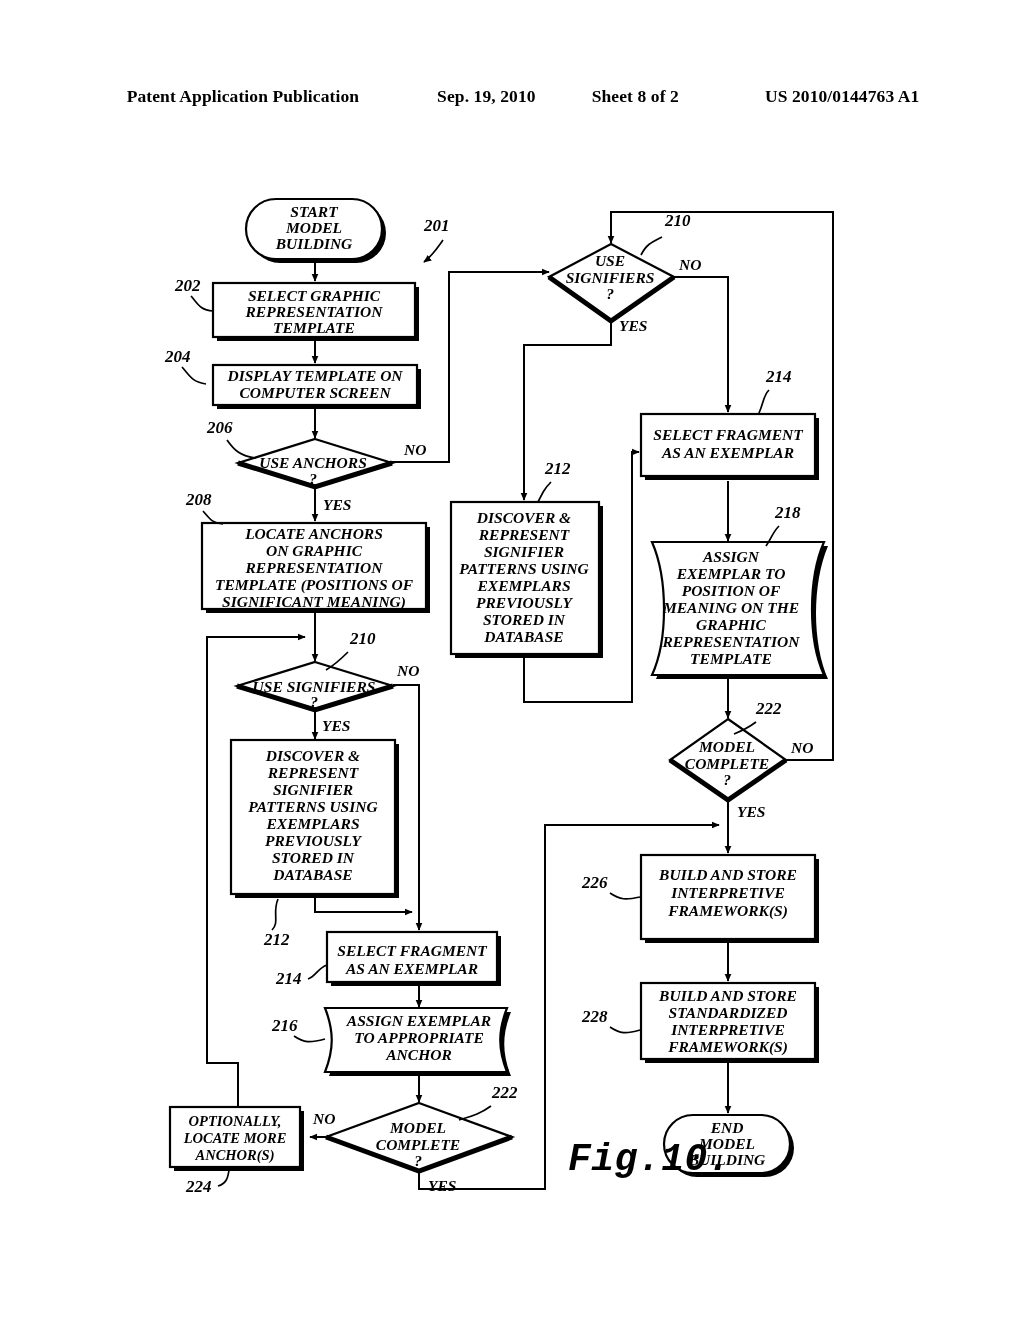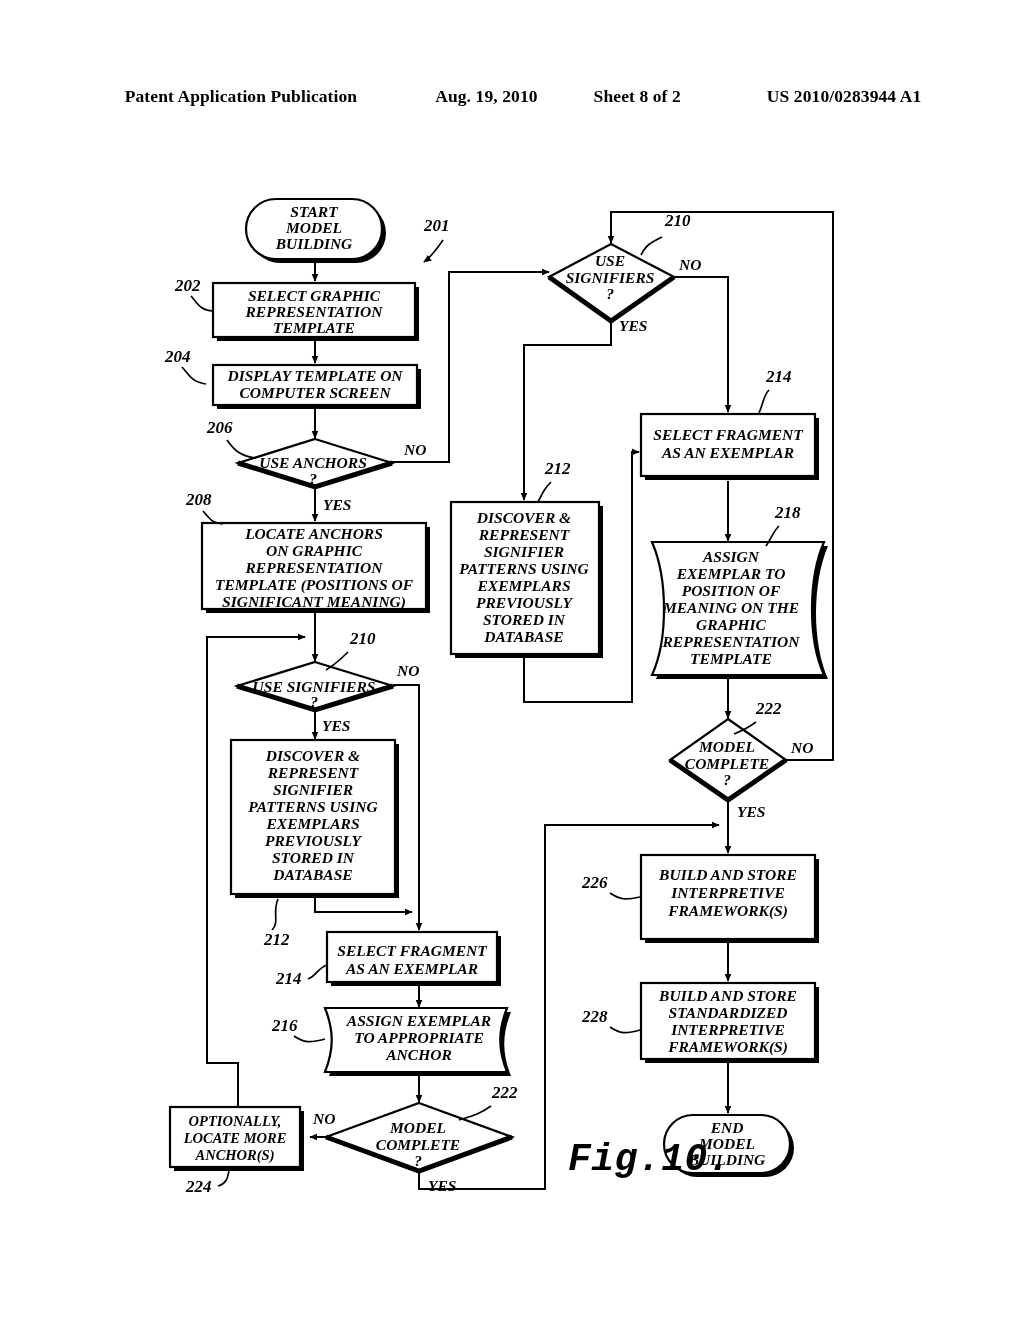--- a/index.html
+++ b/index.html
@@ -72,21 +72,21 @@
   .shadow { fill: #000000; stroke: none; }
   .ln { stroke: #000000; stroke-width: 2; fill: none; }
   .lead { stroke: #000000; stroke-width: 1.7; fill: none; }
   .thick-edge { stroke: #000000; stroke-width: 5; fill: none; stroke-linecap: butt; }
 </style>
 </head>
 <body>
 
 <div id="page">
 
-  <div class="hdr"><span>Patent Application Publication</span><span class="gap-a"></span><span>Aug. 19, 2010</span><span class="gap-b"></span><span>Sheet 8 of 2</span><span class="gap-c"></span><span>US 2010/0283944 A1</span></div>
+  <div class="hdr"><span>Patent Application Publication</span><span class="gap-a"></span><span>Sep. 19, 2010</span><span class="gap-b"></span><span>Sheet 8 of 2</span><span class="gap-c"></span><span>US 2010/0144763 A1</span></div>
 
   <svg id="flow" viewBox="0 0 1024 1320">
     <defs>
       <marker id="arw" markerWidth="9" markerHeight="9" refX="7.2" refY="4" orient="auto" markerUnits="userSpaceOnUse">
         <path d="M0,0.6 L8,4 L0,7.4 z" fill="#000000"></path>
       </marker>
     </defs>
 
     <g>
 

